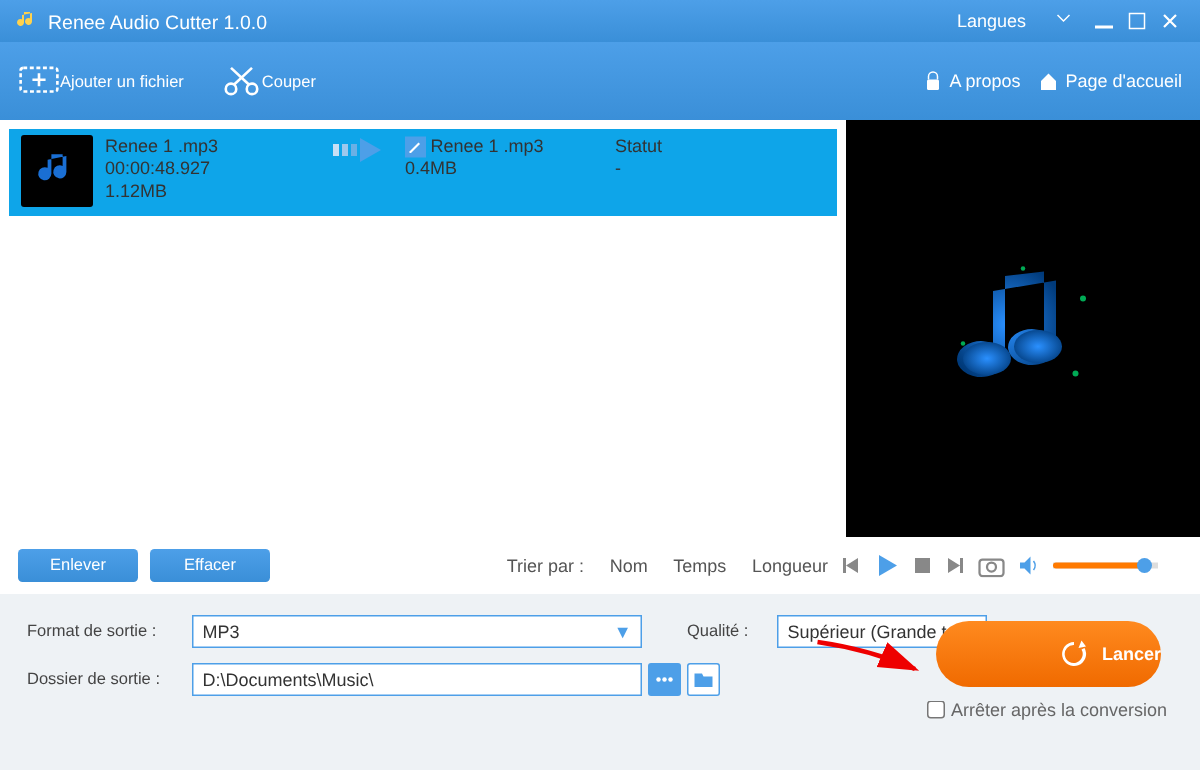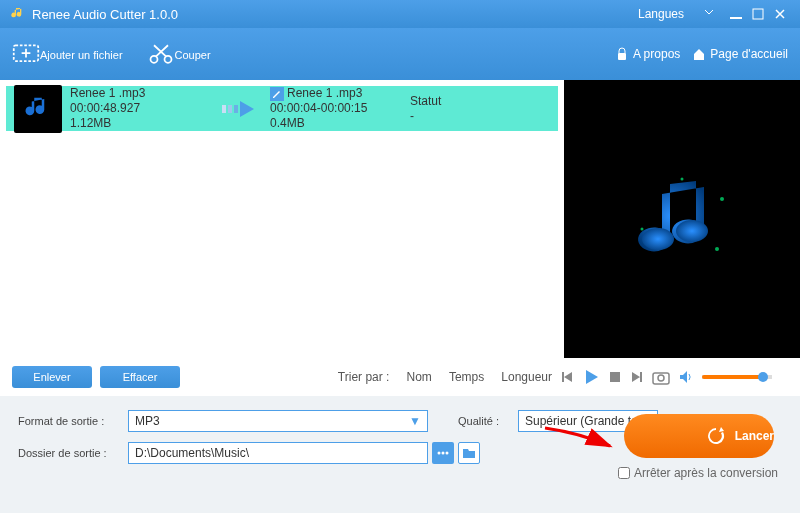--- a/index.html
+++ b/index.html
@@ -10,21 +10,21 @@
 .titlebar .lang{display:flex;align-items:flex-start;gap:20px;margin-right:10px;cursor:pointer}
 .titlebar .winbtn{width:20px;height:20px;display:flex;align-items:center;justify-content:center;cursor:pointer;margin-left:2px}
 .toolbar{height:52px;background:linear-gradient(#4d9fe8,#3a8fd8);display:flex;align-items:center;padding:0 12px;color:#fff}
 .toolbtn{display:flex;flex-direction:row;align-items:center;margin-right:24px;cursor:pointer}
 .toolbtn svg{width:28px;height:28px}
 .toolbtn span{font-size:11px;margin-top:2px}
 .toolbar .spacer{flex:1}
 .toolbar .rightlink{display:flex;align-items:center;gap:4px;margin-left:12px;cursor:pointer;font-size:11px}
 .main{display:flex;height:278px}
 .filelist{flex:1;background:#fff;padding:6px}
-.filerow{height:45px;background:#5eead4;display:flex;align-items:center;padding:4px 8px}
+.filerow{height:58px;background:#0ea5e9;display:flex;align-items:flex-start;padding:4px 8px}
 .thumb{width:48px;height:48px;background:#000;border-radius:2px;display:flex;align-items:center;justify-content:center;margin-right:8px}
 .fileinfo{width:140px;font-size:11px;color:#333;line-height:15px}
 .arrow{width:40px;display:flex;align-items:center;justify-content:center;margin:0 10px}
 .outinfo{width:140px;font-size:11px;color:#333;line-height:15px}
 .editicon{display:inline-block;width:14px;height:14px;background:#4d9fe8;margin-right:3px;vertical-align:middle}
 .statut{width:60px;font-size:11px;color:#333;line-height:15px}
 .preview{width:236px;background:#000;display:flex;align-items:center;justify-content:center}
 .actions{display:flex;align-items:center;padding:8px 12px;height:38px}
 .btn{width:80px;height:22px;background:linear-gradient(#4d9fe8,#3a8fd8);color:#fff;border:none;border-radius:3px;font-size:11px;cursor:pointer;margin-right:8px}
 .sortarea{flex:1;text-align:right;color:#555;font-size:11px}
@@ -132,21 +132,20 @@
             <rect x="0" y="6" width="4" height="8" fill="#c8dff5"></rect>
             <rect x="6" y="6" width="4" height="8" fill="#9ec8ed"></rect>
             <rect x="12" y="6" width="4" height="8" fill="#6ab0e5"></rect>
             <path d="M18 2l14 8-14 8z" fill="#4d9fe8"></path>
           </svg>
       </div>
       <div class="outinfo">
         <div><span class="editicon"><svg width="14" height="14">
                 <path d="M3 10l6-6 1 1-6 6H3z" fill="#fff"></path>
               </svg></span><span>Renee 1 .mp3</span></div>
-        <div>00:00:04-00:00:15</div>
         <div>0.4MB</div>
       </div>
       <div class="statut">
         <div>Statut</div>
         <div>-</div>
       </div>
     </div>
   </div>
   <div class="preview">
     <svg width="120" height="120" viewBox="0 0 120 120">

